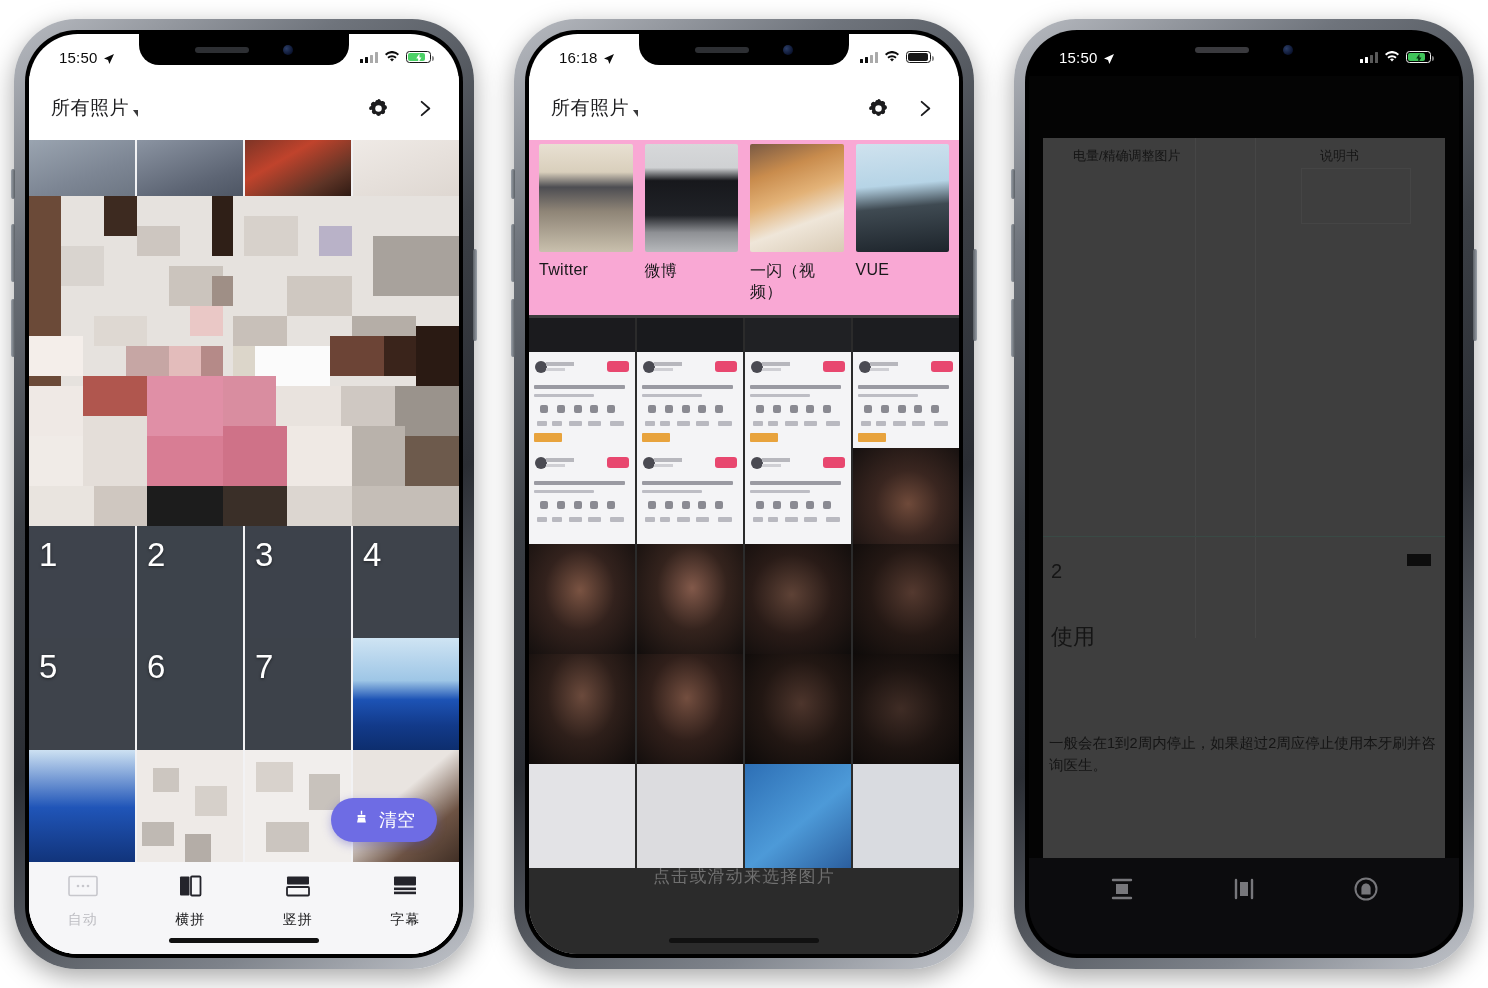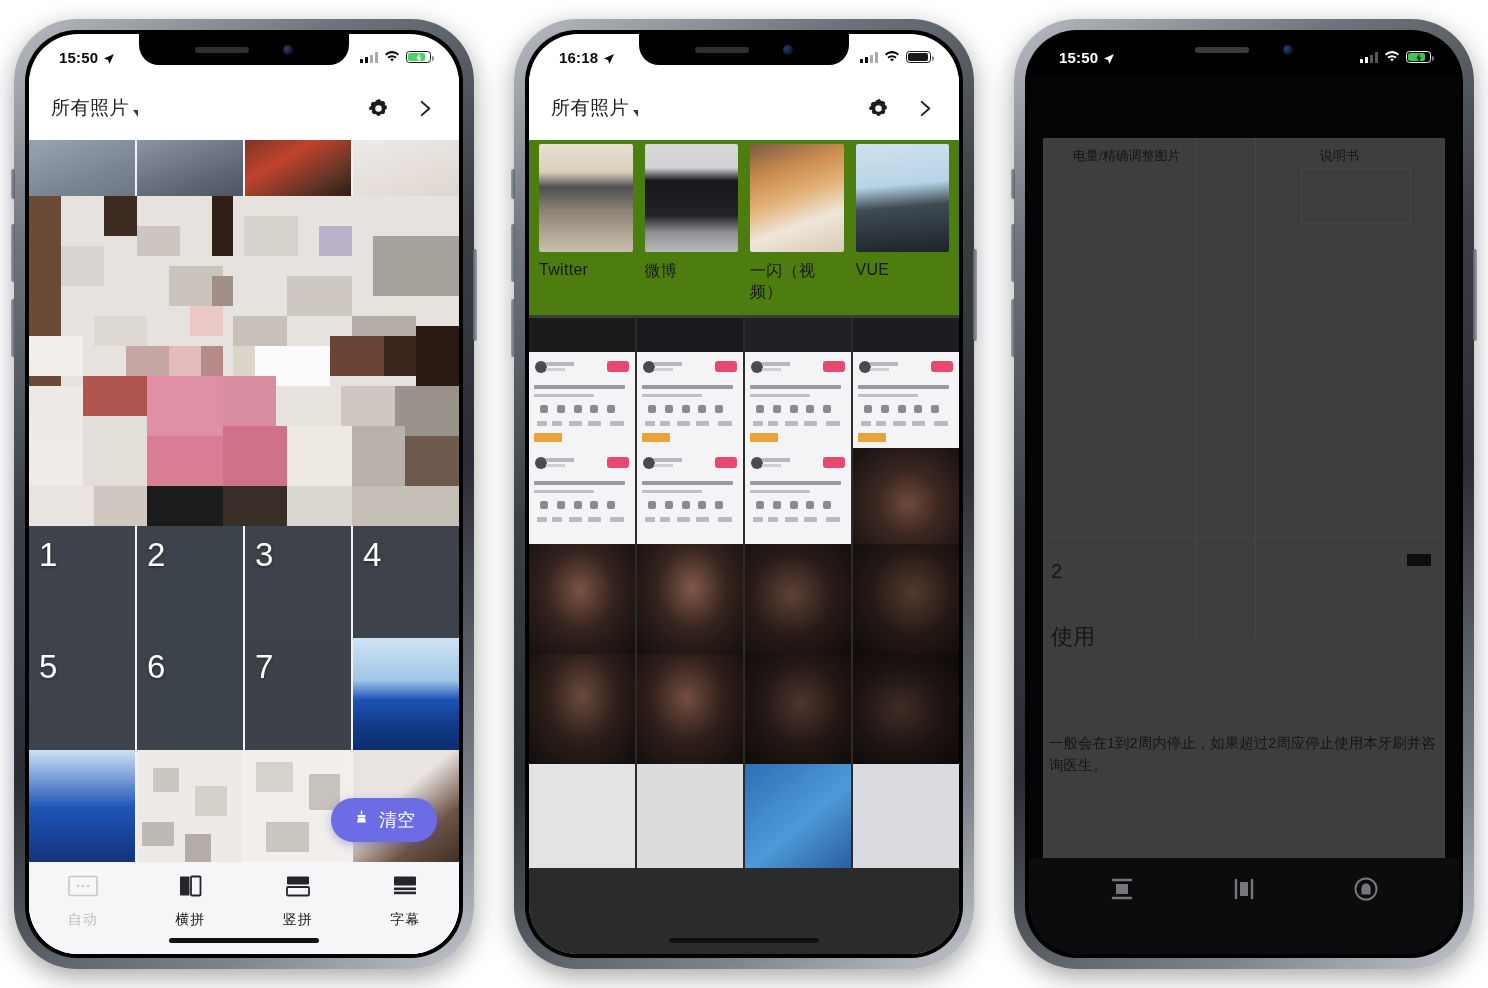--- a/index.html
+++ b/index.html
@@ -62,21 +62,21 @@
   .speaker { width:54px; height:6px; border-radius:3px; background:#2d2f33; }
   .frontcam { width:10px; height:10px; border-radius:50%;
               background: radial-gradient(circle at 35% 35%, #2b3d66, #0b1430 70%); }
 
   
   .statusbar {
     position:relative; z-index:30;
     height: 42px;
     display:flex; align-items:center; justify-content:space-between;
     padding: 4px 28px 0 30px;
-    font-size: 15px; font-weight: 700;
+    font-size: 15px; font-weight: 400;
     letter-spacing: .2px;
   }
   .sb-dark { color:#0b0b0b; }
   .sb-light { color:#fff; }
   .sb-left { display:flex; align-items:center; gap:5px; }
   .loc-arrow { display:inline-block; width:12px; height:12px; }
   .sb-right { display:flex; align-items:center; gap:6px; }
   .bars { display:flex; align-items:flex-end; gap:2px; height:11px; }
   .bars i { display:block; width:3px; border-radius:.6px; background: currentColor; }
   .bars i:nth-child(1){height:4px;} .bars i:nth-child(2){height:6px;}
@@ -136,21 +136,21 @@
   .tab-label { font-size:14px; color:#1c1c1e; letter-spacing:1px; }
   .tab.disabled .tab-label { color:#bdbdc2; }
   .home-ind {
     position:absolute; left:50%; transform:translateX(-50%); bottom:11px;
     width:150px; height:5px; border-radius:3px; background:#111;
   }
   .home-ind.light { background:#fff; }
 
   
   .p2-body { position:relative; height: calc(100% - 42px - 64px); background:#3c3c3c; }
-  .apps-strip { background:#4d7c0f; padding: 4px 10px 12px 10px; }
+  .apps-strip { background:#f9a8d4; padding: 4px 10px 12px 10px; }
   .apps-thumbs { display:grid; grid-template-columns:repeat(4,1fr); gap:12px; }
   .apps-thumbs .t { height:108px; border-radius:2px; overflow:hidden; position:relative;}
   .apps-labels { display:grid; grid-template-columns:repeat(4,1fr); gap:12px; margin-top:9px; }
   .apps-labels span { font-size:16px; color:#18181a; letter-spacing:.3px; }
   .p2-hint {
     position:absolute; left:0; right:0; bottom:66px;
     text-align:center; color:#707070; font-size:17px; letter-spacing:1.2px;
   }
 
   
@@ -700,20 +700,21 @@
               <div class="cell" style="background:radial-gradient(ellipse at 45% 50%,#3f2c25 0%,#1d1411 52%,#0c0908 100%);"></div>
             </div>
 
             <div class="grid4" style="height:104px;">
               <div class="cell" style="background:#e3e3e6;"></div>
               <div class="cell" style="background:#dcdcdf;"></div>
               <div class="cell" style="background:linear-gradient(140deg,#2d6fb5,#4d9ad8 55%,#2b5e9e);"></div>
               <div class="cell" style="background:#d9dbe0;"></div>
             </div>
 
+            <div class="p2-hint">点击或滑动来选择图片</div>
           </div>
           <div class="home-ind"></div>
         </div>
       </div>
     </div>
   </div>
 
   <div class="phone">
     <div class="btn-sil b-mute"></div>
     <div class="btn-sil b-vup"></div>

